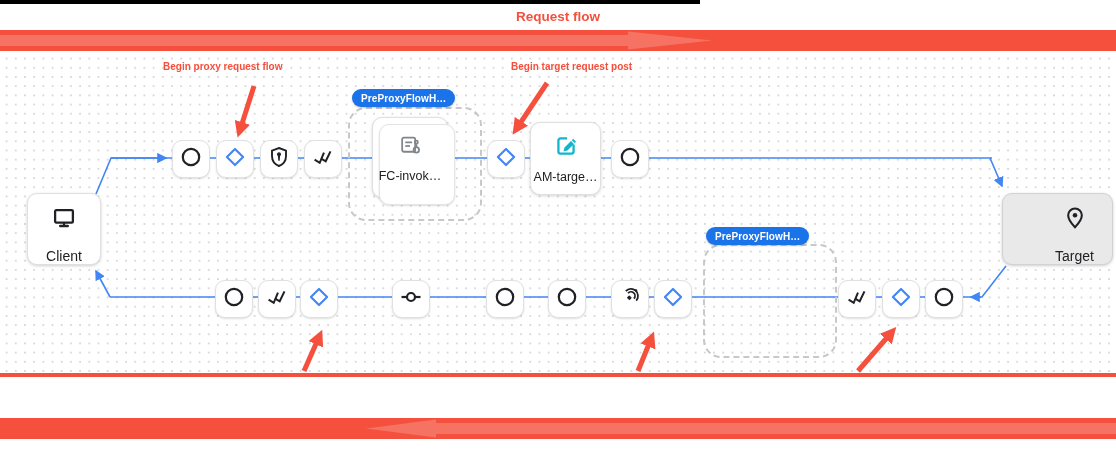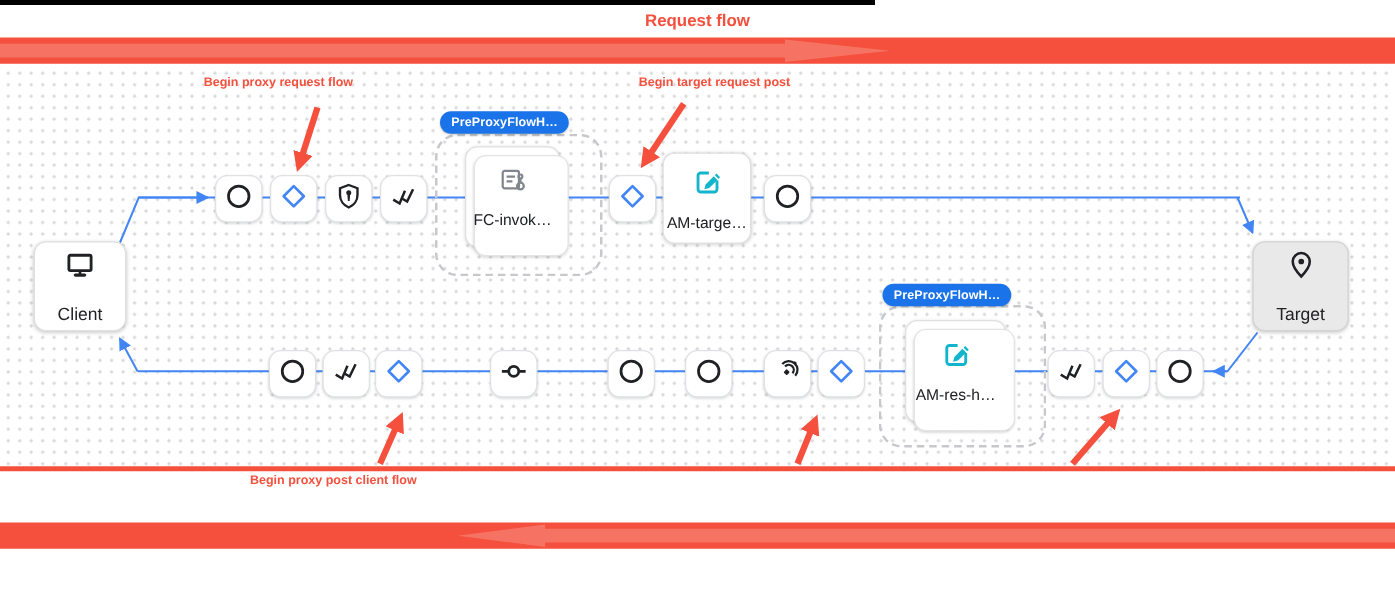--- a/index.html
+++ b/index.html
@@ -17,23 +17,23 @@
     background-size:9.2px 9.2px;background-position:2px 2px;z-index:0;}
   .canvas-bottom-line{position:absolute;left:0;top:373px;width:1116px;height:3.5px;
     background:var(--annotation-red);z-index:3;}
   svg.lines{position:absolute;left:0;top:0;width:1116px;height:475px;z-index:1;pointer-events:none;}
   svg.redlines{position:absolute;left:0;top:0;width:1116px;height:475px;z-index:6;pointer-events:none;}
   .sq{position:absolute;width:36px;height:36px;background:#fff;border:1px solid #dfe1e5;
     border-radius:10px;box-shadow:0 1px 2px rgba(60,64,67,.18);z-index:2;
     display:flex;align-items:center;justify-content:center;}
   .node{position:absolute;background:#fff;border:1px solid #e0e0e0;border-radius:10px;
     box-shadow:0 1px 3px rgba(60,64,67,.25);z-index:2;display:flex;flex-direction:column;
-    align-items:center;justify-content:center;gap:13px;}
+    align-items:center;justify-content:flex-end;gap:13px;}
   .node .lbl{font-size:14px;color:#202124;}
-  .node.gray{background:#e9e9e9;border-color:#d2d2d2;}
+  .node.gray{background:#e9e9e9;border-color:#d2d2d2;padding-left:34px;}
   .card{position:absolute;background:#fff;border:1px solid #e0e0e0;border-radius:10px;
     box-shadow:0 1px 3px rgba(60,64,67,.22);z-index:2;display:flex;flex-direction:column;
     align-items:center;justify-content:center;gap:7px;}
   .card .lbl{font-size:12.5px;color:#202124;}
   .card.stacked::before{content:"";position:absolute;left:6px;top:6px;width:100%;height:100%;
     background:#fff;border:1px solid #e4e4e4;border-radius:10px;z-index:-1;
     box-shadow:0 1px 2px rgba(60,64,67,.18);}
   .dashed-group{position:absolute;border:2px dashed #c6c8cc;border-radius:18px;z-index:1;}
   .pill{position:absolute;height:18px;padding:0 9px;background:var(--badge-blue);color:#fff;
     font-size:10px;font-weight:bold;border-radius:10px;display:flex;align-items:center;
@@ -154,26 +154,20 @@
           <use href="#i-fc"></use>
         </svg></span>
     <span class="lbl">FC-invok…</span>
   </div>
   <div class="card" style="left:530px;top:122px;width:69px;height:71px">
     <span><svg width="26" height="26" viewBox="0 0 24 24">
           <use href="#i-edit"></use>
         </svg></span>
     <span class="lbl">AM-targe…</span>
   </div>
-  <div class="card stacked" style="left:724px;top:256px;width:79px;height:80px">
-    <span><svg width="26" height="26" viewBox="0 0 24 24">
-          <use href="#i-edit"></use>
-        </svg></span>
-    <span class="lbl">AM-res-h…</span>
-  </div>
 
   <div class="sq" style="left:172px;top:140px">
       <span><svg width="24" height="24" viewBox="0 0 24 24">
           <use href="#i-circle"></use>
         </svg></span>
     </div>
   <div class="sq" style="left:216px;top:140px">
       <span><svg width="24" height="24" viewBox="0 0 24 24">
           <use href="#i-diamond"></use>
         </svg></span>
@@ -265,21 +259,20 @@
       <path d="M254 86 L240 130" marker-end="url(#rh)"></path>
       <path d="M547 83 L517 128" marker-end="url(#rh)"></path>
       <path d="M304 371 L319 337" marker-end="url(#rh)"></path>
       <path d="M638 371 L651 339" marker-end="url(#rh)"></path>
       <path d="M858 371 L891 333" marker-end="url(#rh)"></path>
     </g>
   </svg>
 
   <div class="ann" style="left:163px;top:61px">Begin proxy request flow</div>
   <div class="ann" style="left:511px;top:61px">Begin target request post</div>
-  <div class="ann" style="left:200px;top:379px">Begin proxy post client flow</div>
 
   <div class="canvas-bottom-line"></div>
 
   <div class="flow-bar bottom">
     <svg width="1116" height="21">
       <polygon points="1116,5 436,5 436,1.5 366,10.5 436,19.5 436,16 1116,16" fill="rgba(255,255,255,0.20)"></polygon>
     </svg>
   </div>
 
 </div>

